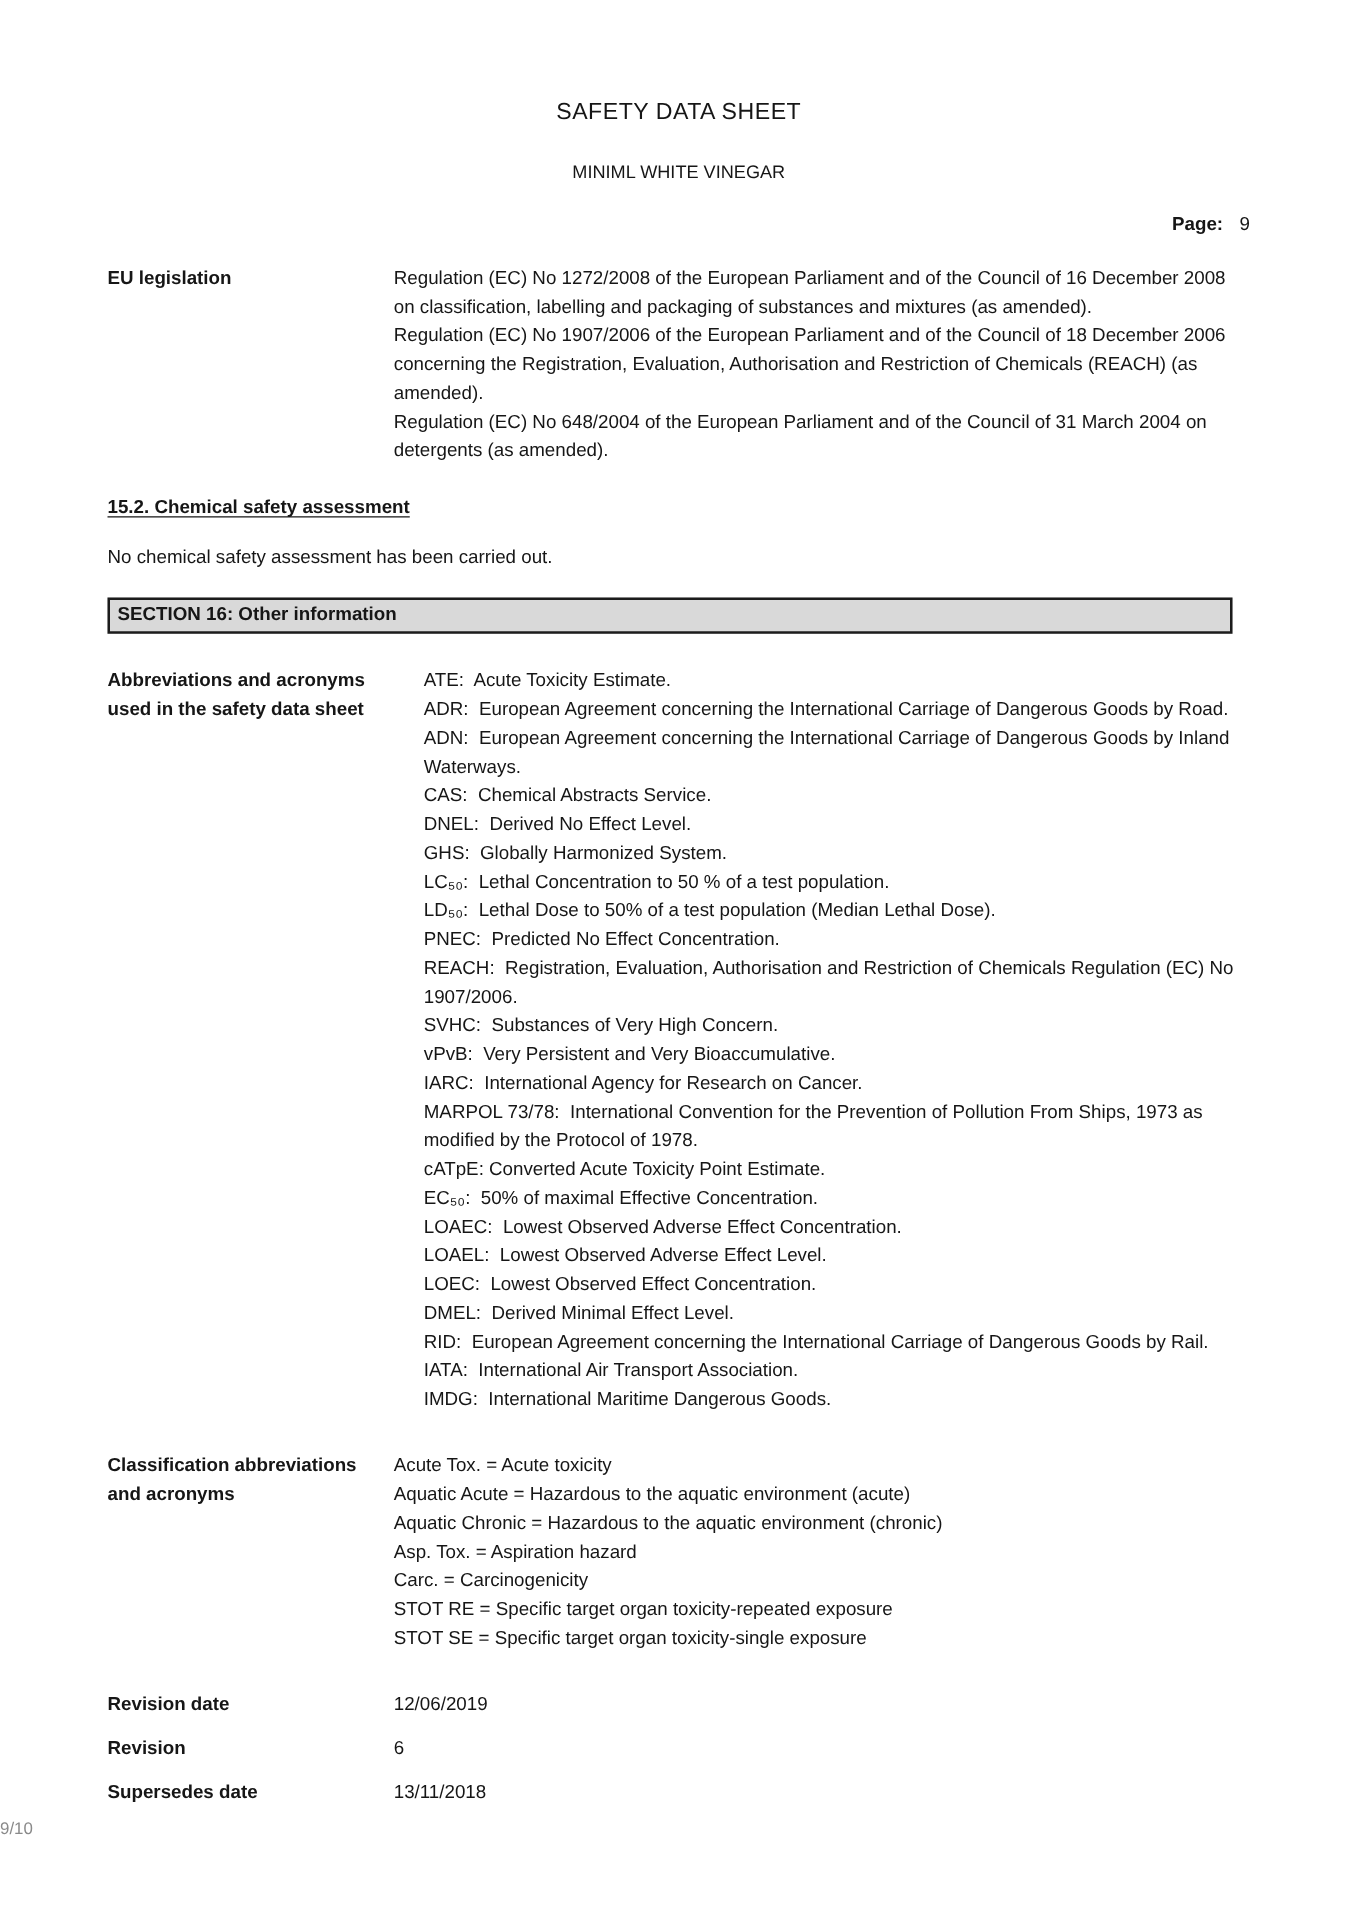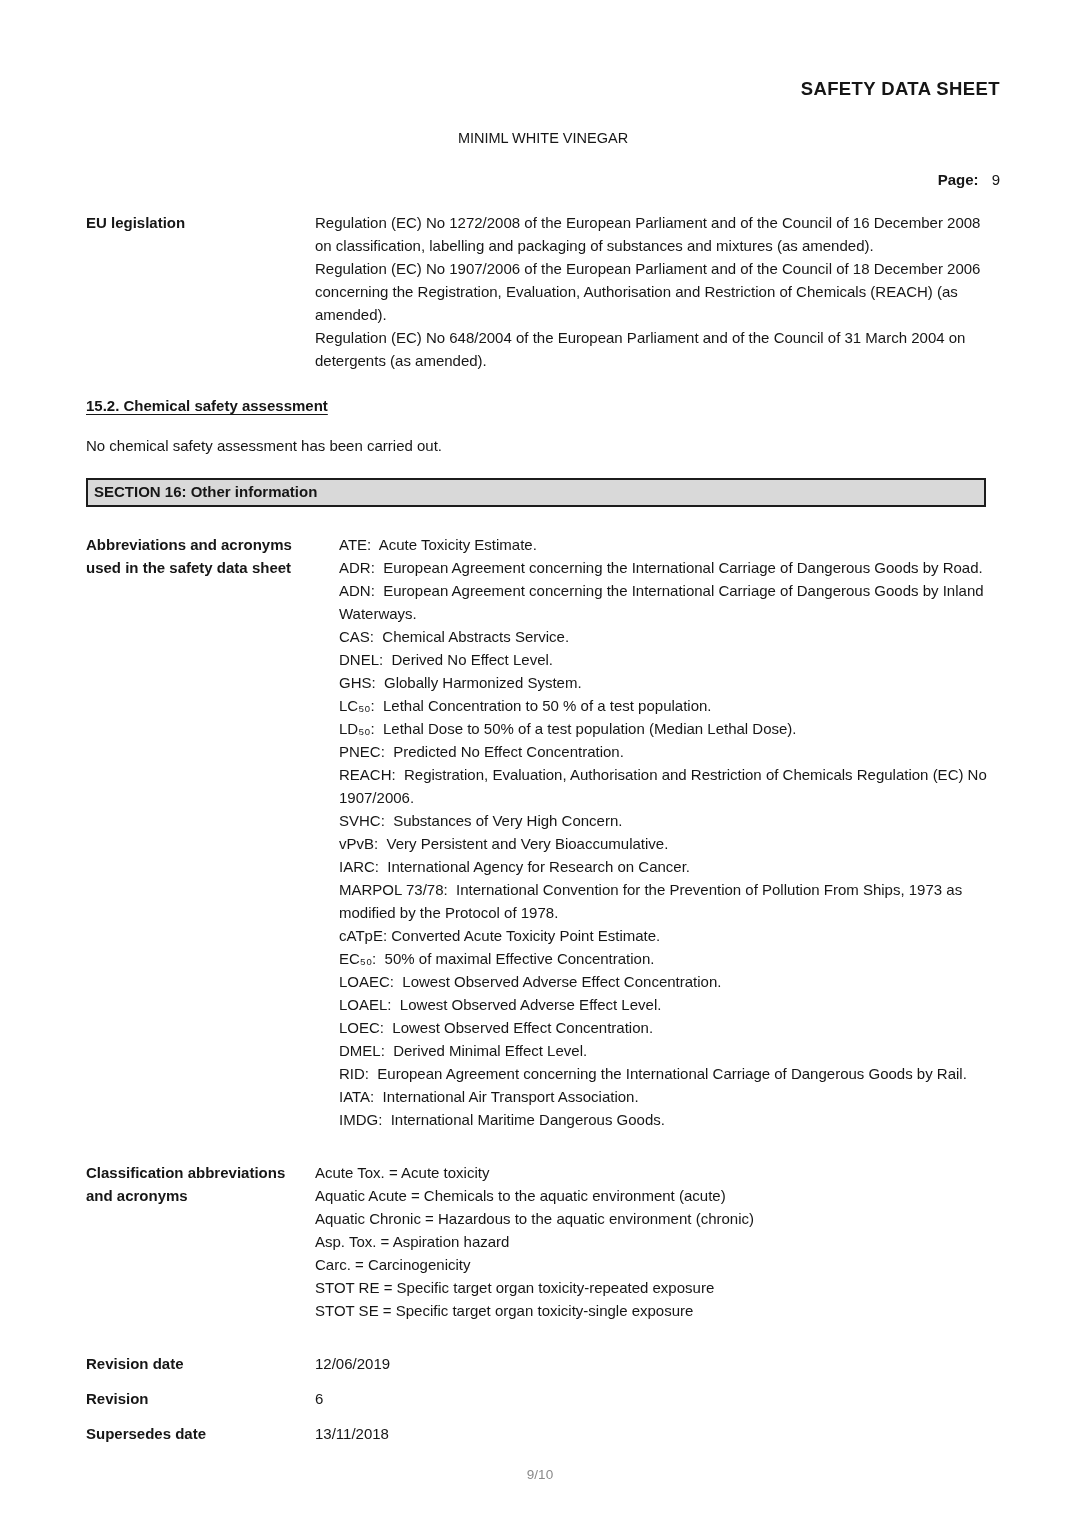--- a/index.html
+++ b/index.html
@@ -11,23 +11,23 @@
     margin:0 auto;
     background:#ffffff;
     font-family:"Liberation Sans", sans-serif;
     font-size:15px;
     line-height:23px;
     color:#161616;
     padding:78px 80px 0 86px;
     overflow:hidden;
   }
   .title {
-    text-align:right;
+    text-align:center;
     font-size:18.5px;
-    font-weight:bold;
+    font-weight:normal;
     letter-spacing:0.4px;
     line-height:22px;
   }
   .subtitle {
     text-align:center;
     font-size:14.5px;
     margin-top:28px;
     line-height:20px;
   }
   .page-indicator {
@@ -66,22 +66,22 @@
     line-height:22px;
   }
   .mt-abbr  { margin-top:26px;gap:24px; }
   .mt-class { margin-top:30px; }
   .mt-rev   { margin-top:30px;align-items:flex-end; }
   .mt-rev2  { margin-top:12px; }
 
   .footer {
     position:absolute;
     left:0; right:0;
-    bottom:42px;
-    text-align:center;
+    bottom:54px;
+    text-align:left;
     color:#8a8a8a;
     font-size:13.5px;
   }
 </style>
 </head>
 <body>
 
 <div class="page">
 
   <div class="title">SAFETY DATA SHEET</div>
@@ -132,21 +132,21 @@
         <div>RID:  European Agreement concerning the International Carriage of Dangerous Goods by Rail.</div>
         <div>IATA:  International Air Transport Association.</div>
         <div>IMDG:  International Maritime Dangerous Goods.</div>
       </div>
   </div>
 
   <div class="row mt-class">
     <div class="label-col">Classification abbreviations and acronyms</div>
     <div class="content-col">
         <div>Acute Tox. = Acute toxicity</div>
-        <div>Aquatic Acute = Chemicals to the aquatic environment (acute)</div>
+        <div>Aquatic Acute = Hazardous to the aquatic environment (acute)</div>
         <div>Aquatic Chronic = Hazardous to the aquatic environment (chronic)</div>
         <div>Asp. Tox. = Aspiration hazard</div>
         <div>Carc. = Carcinogenicity</div>
         <div>STOT RE = Specific target organ toxicity-repeated exposure</div>
         <div>STOT SE = Specific target organ toxicity-single exposure</div>
       </div>
   </div>
 
   <div class="row mt-rev">
     <div class="label-col">Revision date</div>

